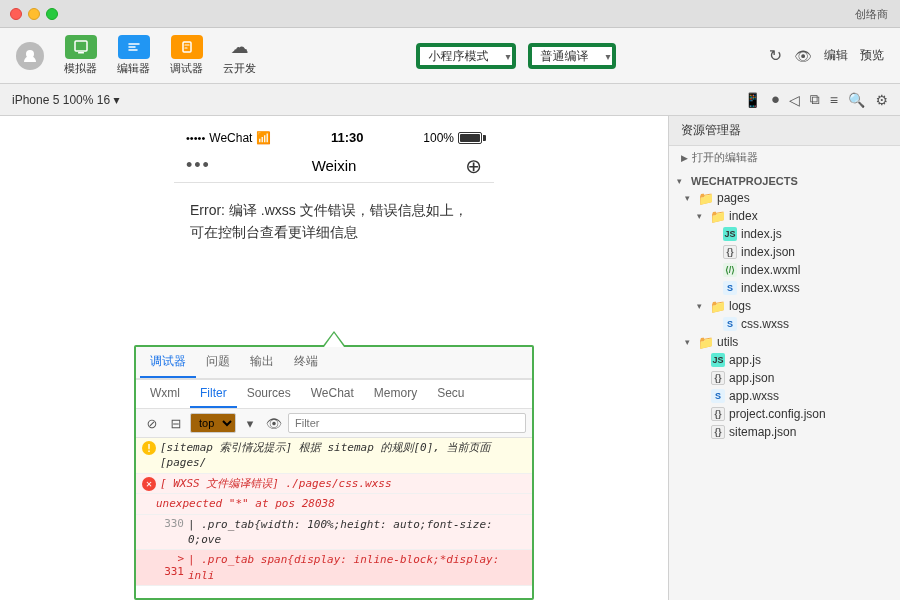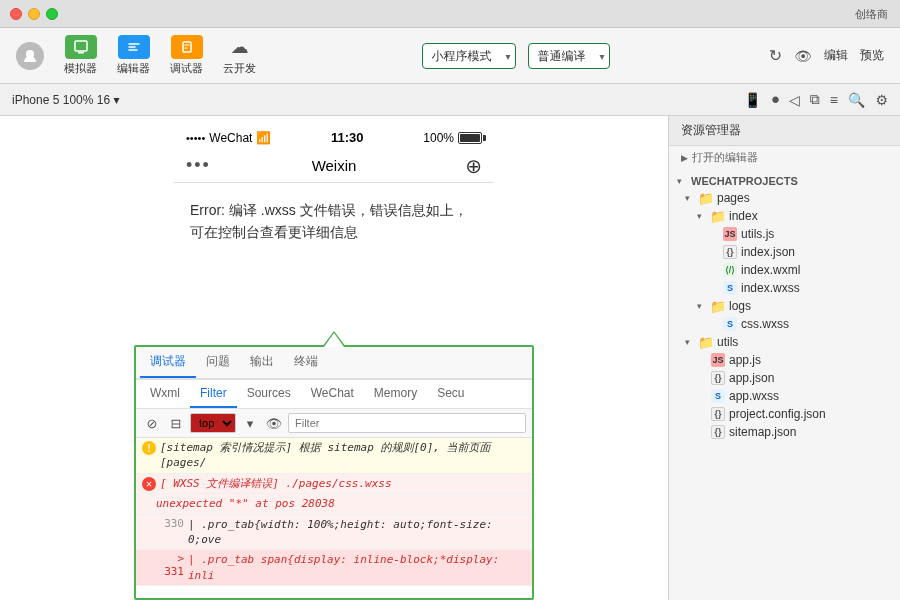--- a/index.html
+++ b/index.html
@@ -104,21 +104,21 @@
     }
     .toolbar-center {
       flex: 1;
       display: flex;
       align-items: center;
       justify-content: center;
       gap: 12px;
     }
     .toolbar-select {
       height: 26px;
-      border: 1px solid #15803d;
+      border: 4px solid #15803d;
       border-radius: 4px;
       background: white;
       padding: 0 24px 0 8px;
       font-size: 12px;
       color: #333;
       appearance: none;
       -webkit-appearance: none;
       cursor: pointer;
       position: relative;
     }
@@ -342,21 +342,21 @@
       cursor: pointer;
       color: #555;
       font-size: 13px;
       border-radius: 2px;
     }
     .dt-select {
       height: 20px;
       border: 1px solid #ccc;
       border-radius: 2px;
       font-size: 11px;
-      background: #b91c1c;
+      background: #a16207;
       padding: 0 4px;
     }
     .dt-filter {
       flex: 1;
       height: 20px;
       border: 1px solid #ccc;
       border-radius: 2px;
       font-size: 11px;
       padding: 0 6px;
       background: white;
@@ -441,21 +441,21 @@
       width: 14px;
       height: 14px;
       flex-shrink: 0;
       border-radius: 2px;
       display: flex;
       align-items: center;
       justify-content: center;
       font-size: 9px;
       font-weight: bold;
     }
-    .icon-js { background: #fca5a5; color: #333; }
+    .icon-js { background: #5eead4; color: #333; }
     .icon-json { background: #f0f0f0; color: #555; border: 1px solid #ccc; }
     .icon-xml { background: #e8f5e9; color: #388e3c; }
     .icon-wxss { background: #e3f2fd; color: #1565c0; }
     .icon-folder { background: none; color: #f5a623; font-size: 13px; }
     .sidebar-label { font-size: 12px; color: #333; }
     .indent-1 { padding-left: 16px; }
     .indent-2 { padding-left: 28px; }
     .indent-3 { padding-left: 40px; }
     .open-editors-label {
       padding: 4px 12px;
@@ -664,21 +664,21 @@
 
       <div class="sidebar-item indent-2">
         <span class="sidebar-arrow">▾</span>
         <span class="sidebar-file-icon icon-folder">📁</span>
         <span class="sidebar-label">index</span>
       </div>
 
       <div class="sidebar-item indent-3">
         <span class="sidebar-arrow"></span>
         <span class="sidebar-file-icon icon-js">JS</span>
-        <span class="sidebar-label">utils.js</span>
+        <span class="sidebar-label">index.js</span>
       </div>
 
       <div class="sidebar-item indent-3">
         <span class="sidebar-arrow"></span>
         <span class="sidebar-file-icon icon-json">{}</span>
         <span class="sidebar-label">index.json</span>
       </div>
 
       <div class="sidebar-item indent-3">
         <span class="sidebar-arrow"></span>

